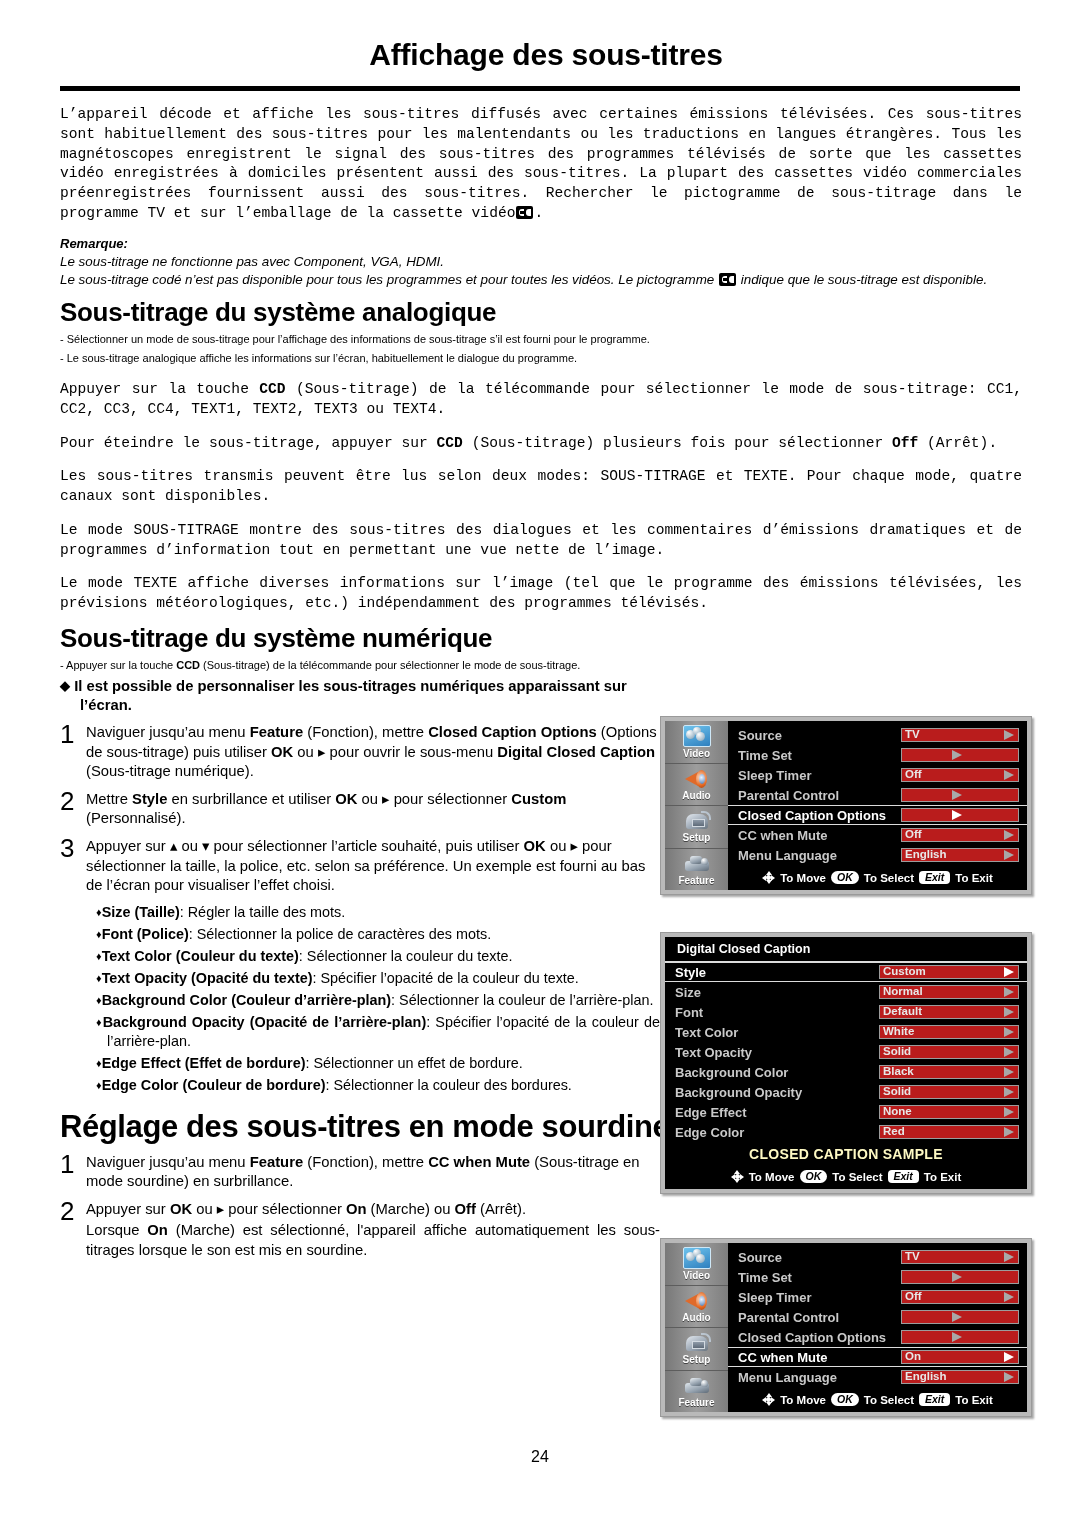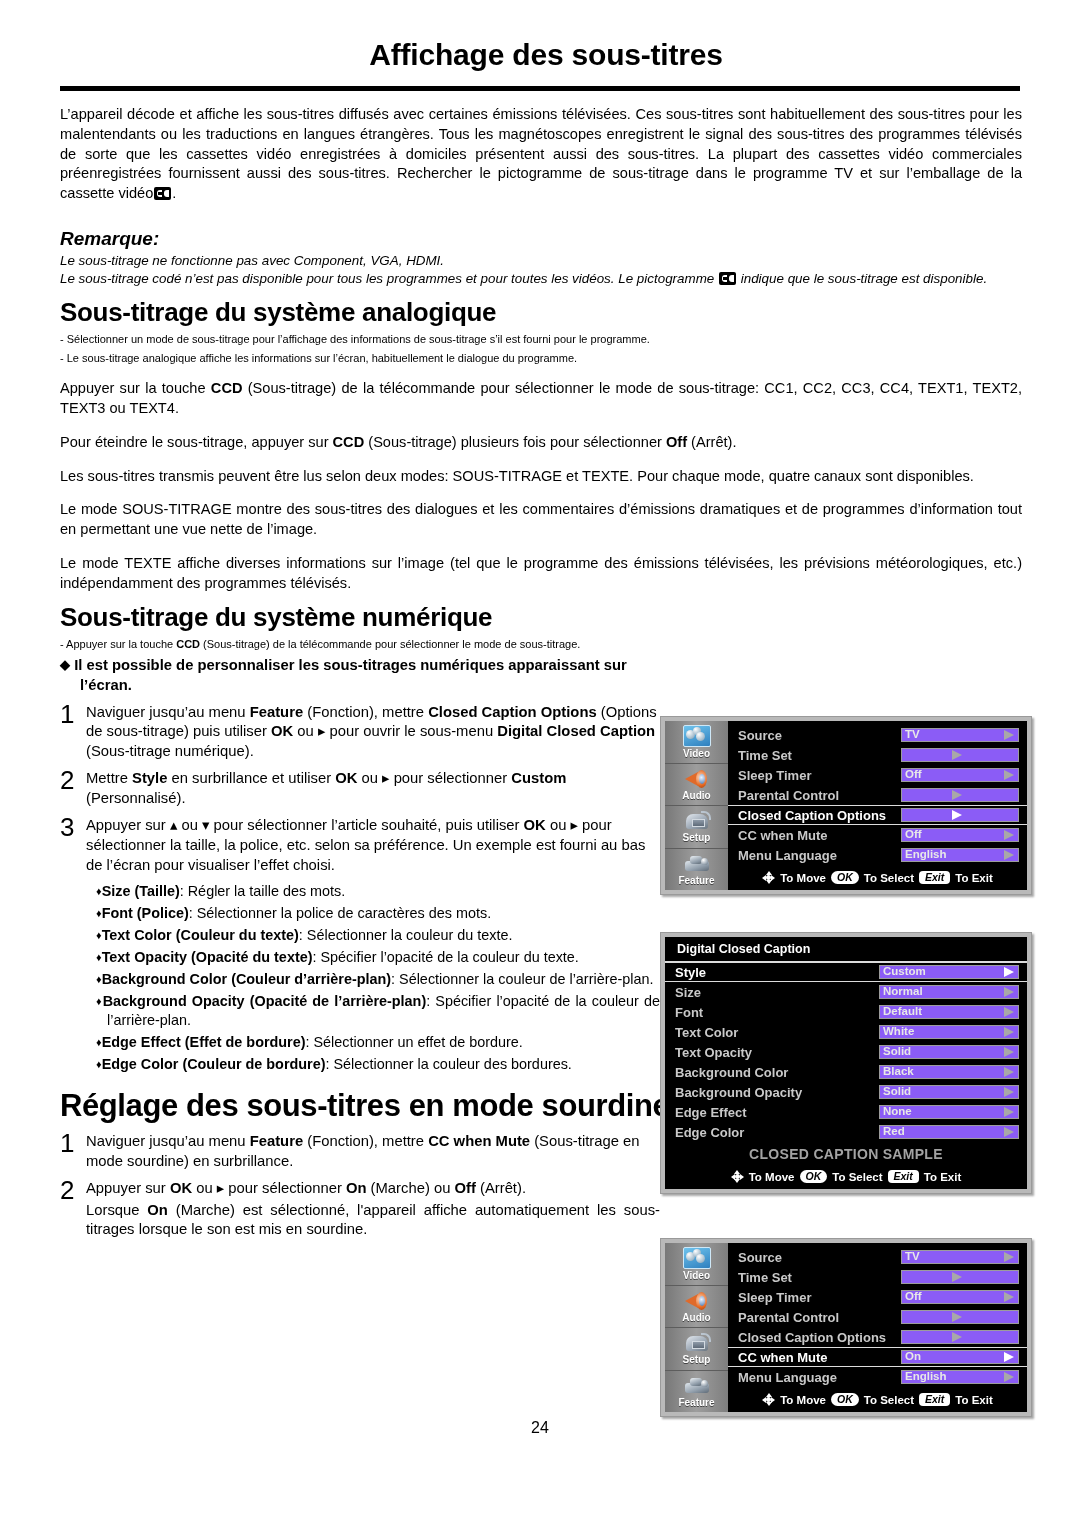--- a/index.html
+++ b/index.html
@@ -43,27 +43,28 @@
   
   .content {
     position: relative;
     margin: 0 58px 0 60px;
   }
   p.body {
     font-size: 14.6px;
     line-height: 1.355;
     text-align: justify;
     margin: 14px 0 0 0;
+    font-family: Liberation Mono, monospace;
   }
 
   .remark-label {
     font-style: italic;
     font-weight: bold;
-    font-size: 19px;
-    margin: 24px 0 2px 0;
+    font-size: 13px;
+    margin: 12px 0 2px 0;
   }
   p.remark {
     font-style: italic;
     font-size: 13.4px;
     line-height: 1.3;
     margin: 1px 0 0 0;
     text-align: justify;
   }
 
   h2.section {
@@ -327,21 +328,21 @@
     border-top: 1px solid #dcdcdc;
     border-bottom: 1px solid #dcdcdc;
   }
   .osd-row.sel .rlabel { color: #ffffff; }
 
   .osd-val {
     width: 118px;
     flex: 0 0 118px;
     height: 14px;
     border: 1px solid #9c9c9c;
-    background: #8b5cf6;
+    background: #b91c1c;
     position: relative;
     box-sizing: border-box;
     display: flex;
     align-items: center;
   }
   .osd-val .vtxt {
     color: #e8e8e8;
     font-size: 11.5px;
     font-weight: bold;
     padding-left: 3px;
@@ -399,40 +400,40 @@
   .key-pill.sq { border-radius: 4px; }
 
   .osd-head {
     color: #fff;
     font-size: 12.5px;
     font-weight: bold;
     padding: 5px 0 5px 12px;
     border-bottom: 1px solid #dcdcdc;
   }
   .osd-sample {
-    color: #a3a3a3;
+    color: #fef9c3;
     font-size: 14px;
     font-weight: bold;
     text-align: center;
     padding: 4px 0 2px 0;
     letter-spacing: .3px;
   }
 
   
   #osd-feature-1 { left: 660px; top: 716px;  width: 372px; }
   #osd-digital   { left: 660px; top: 932px;  width: 372px; }
   #osd-feature-2 { left: 660px; top: 1238px; width: 372px; }
 
   #osd-digital .osd-main { padding: 0; }
   #osd-digital .osd-inner { display: block; }
 
   .page-number {
     position: absolute;
     left: 0; right: 0;
-    top: 1419px;
+    top: 1448px;
     text-align: center;
     font-size: 16px;
   }
 
   b, strong { font-weight: bold; }
 </style>
 </head>
 <body>
 
 <div class="page">

